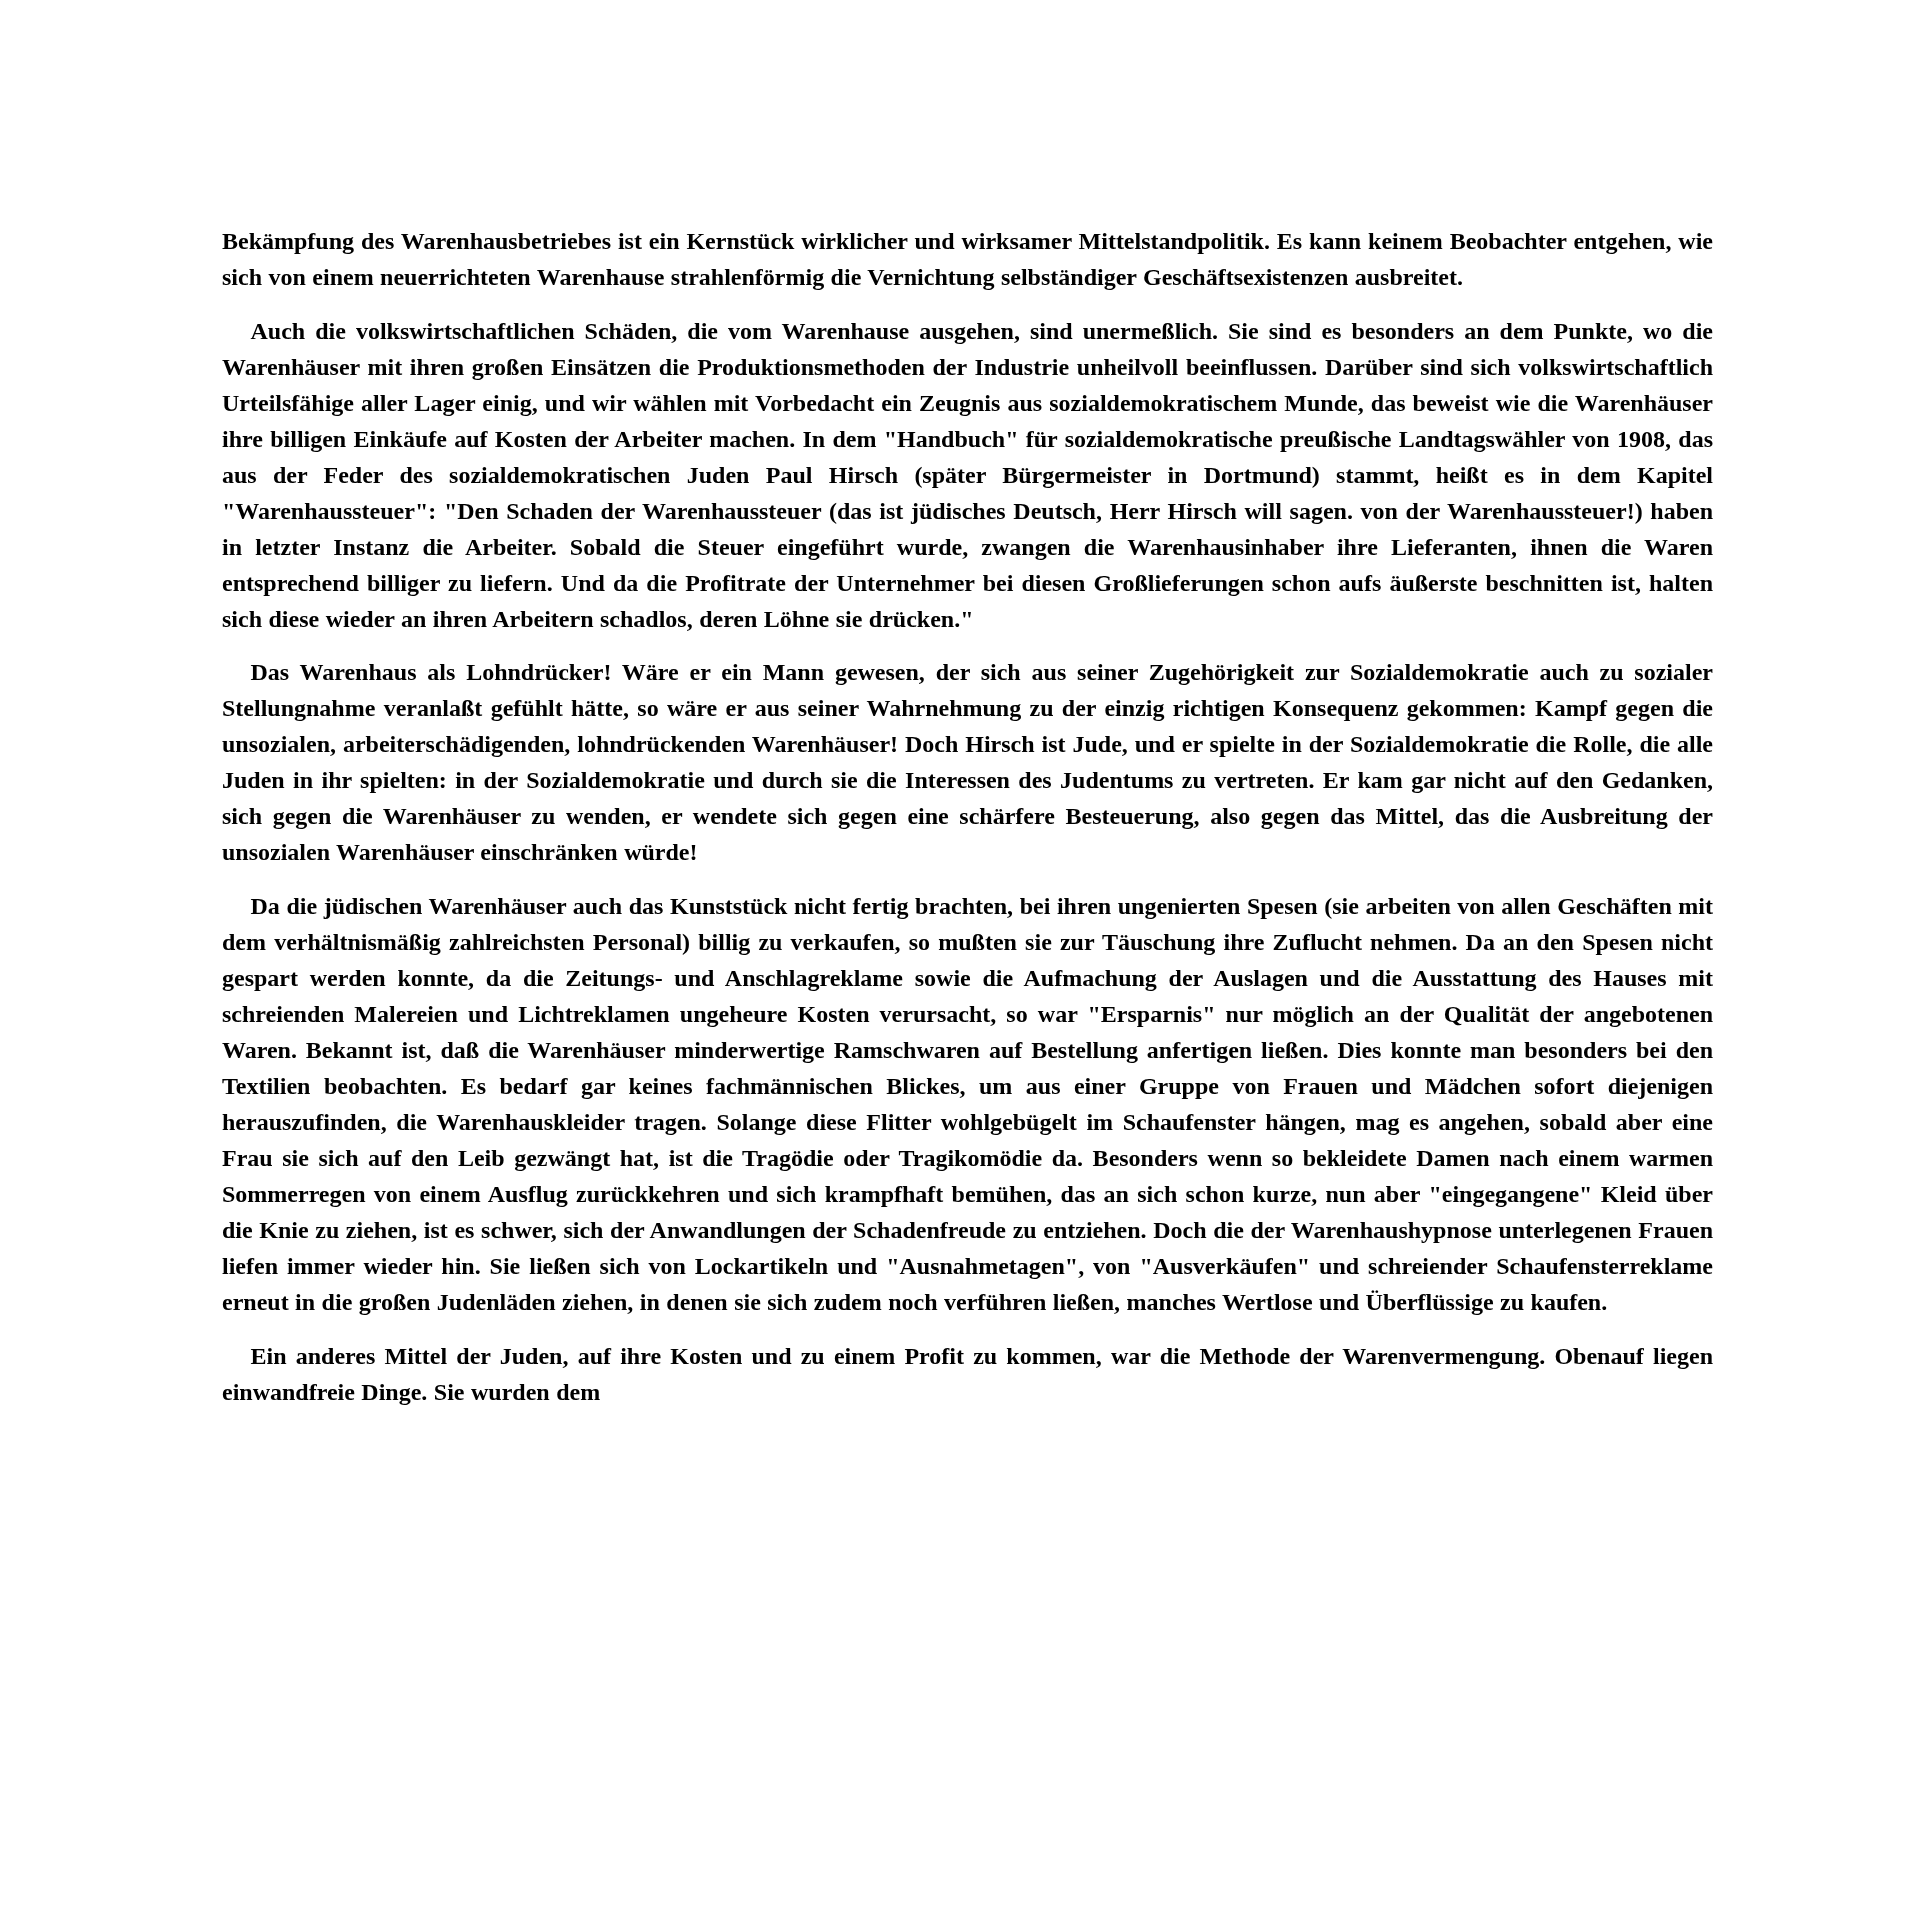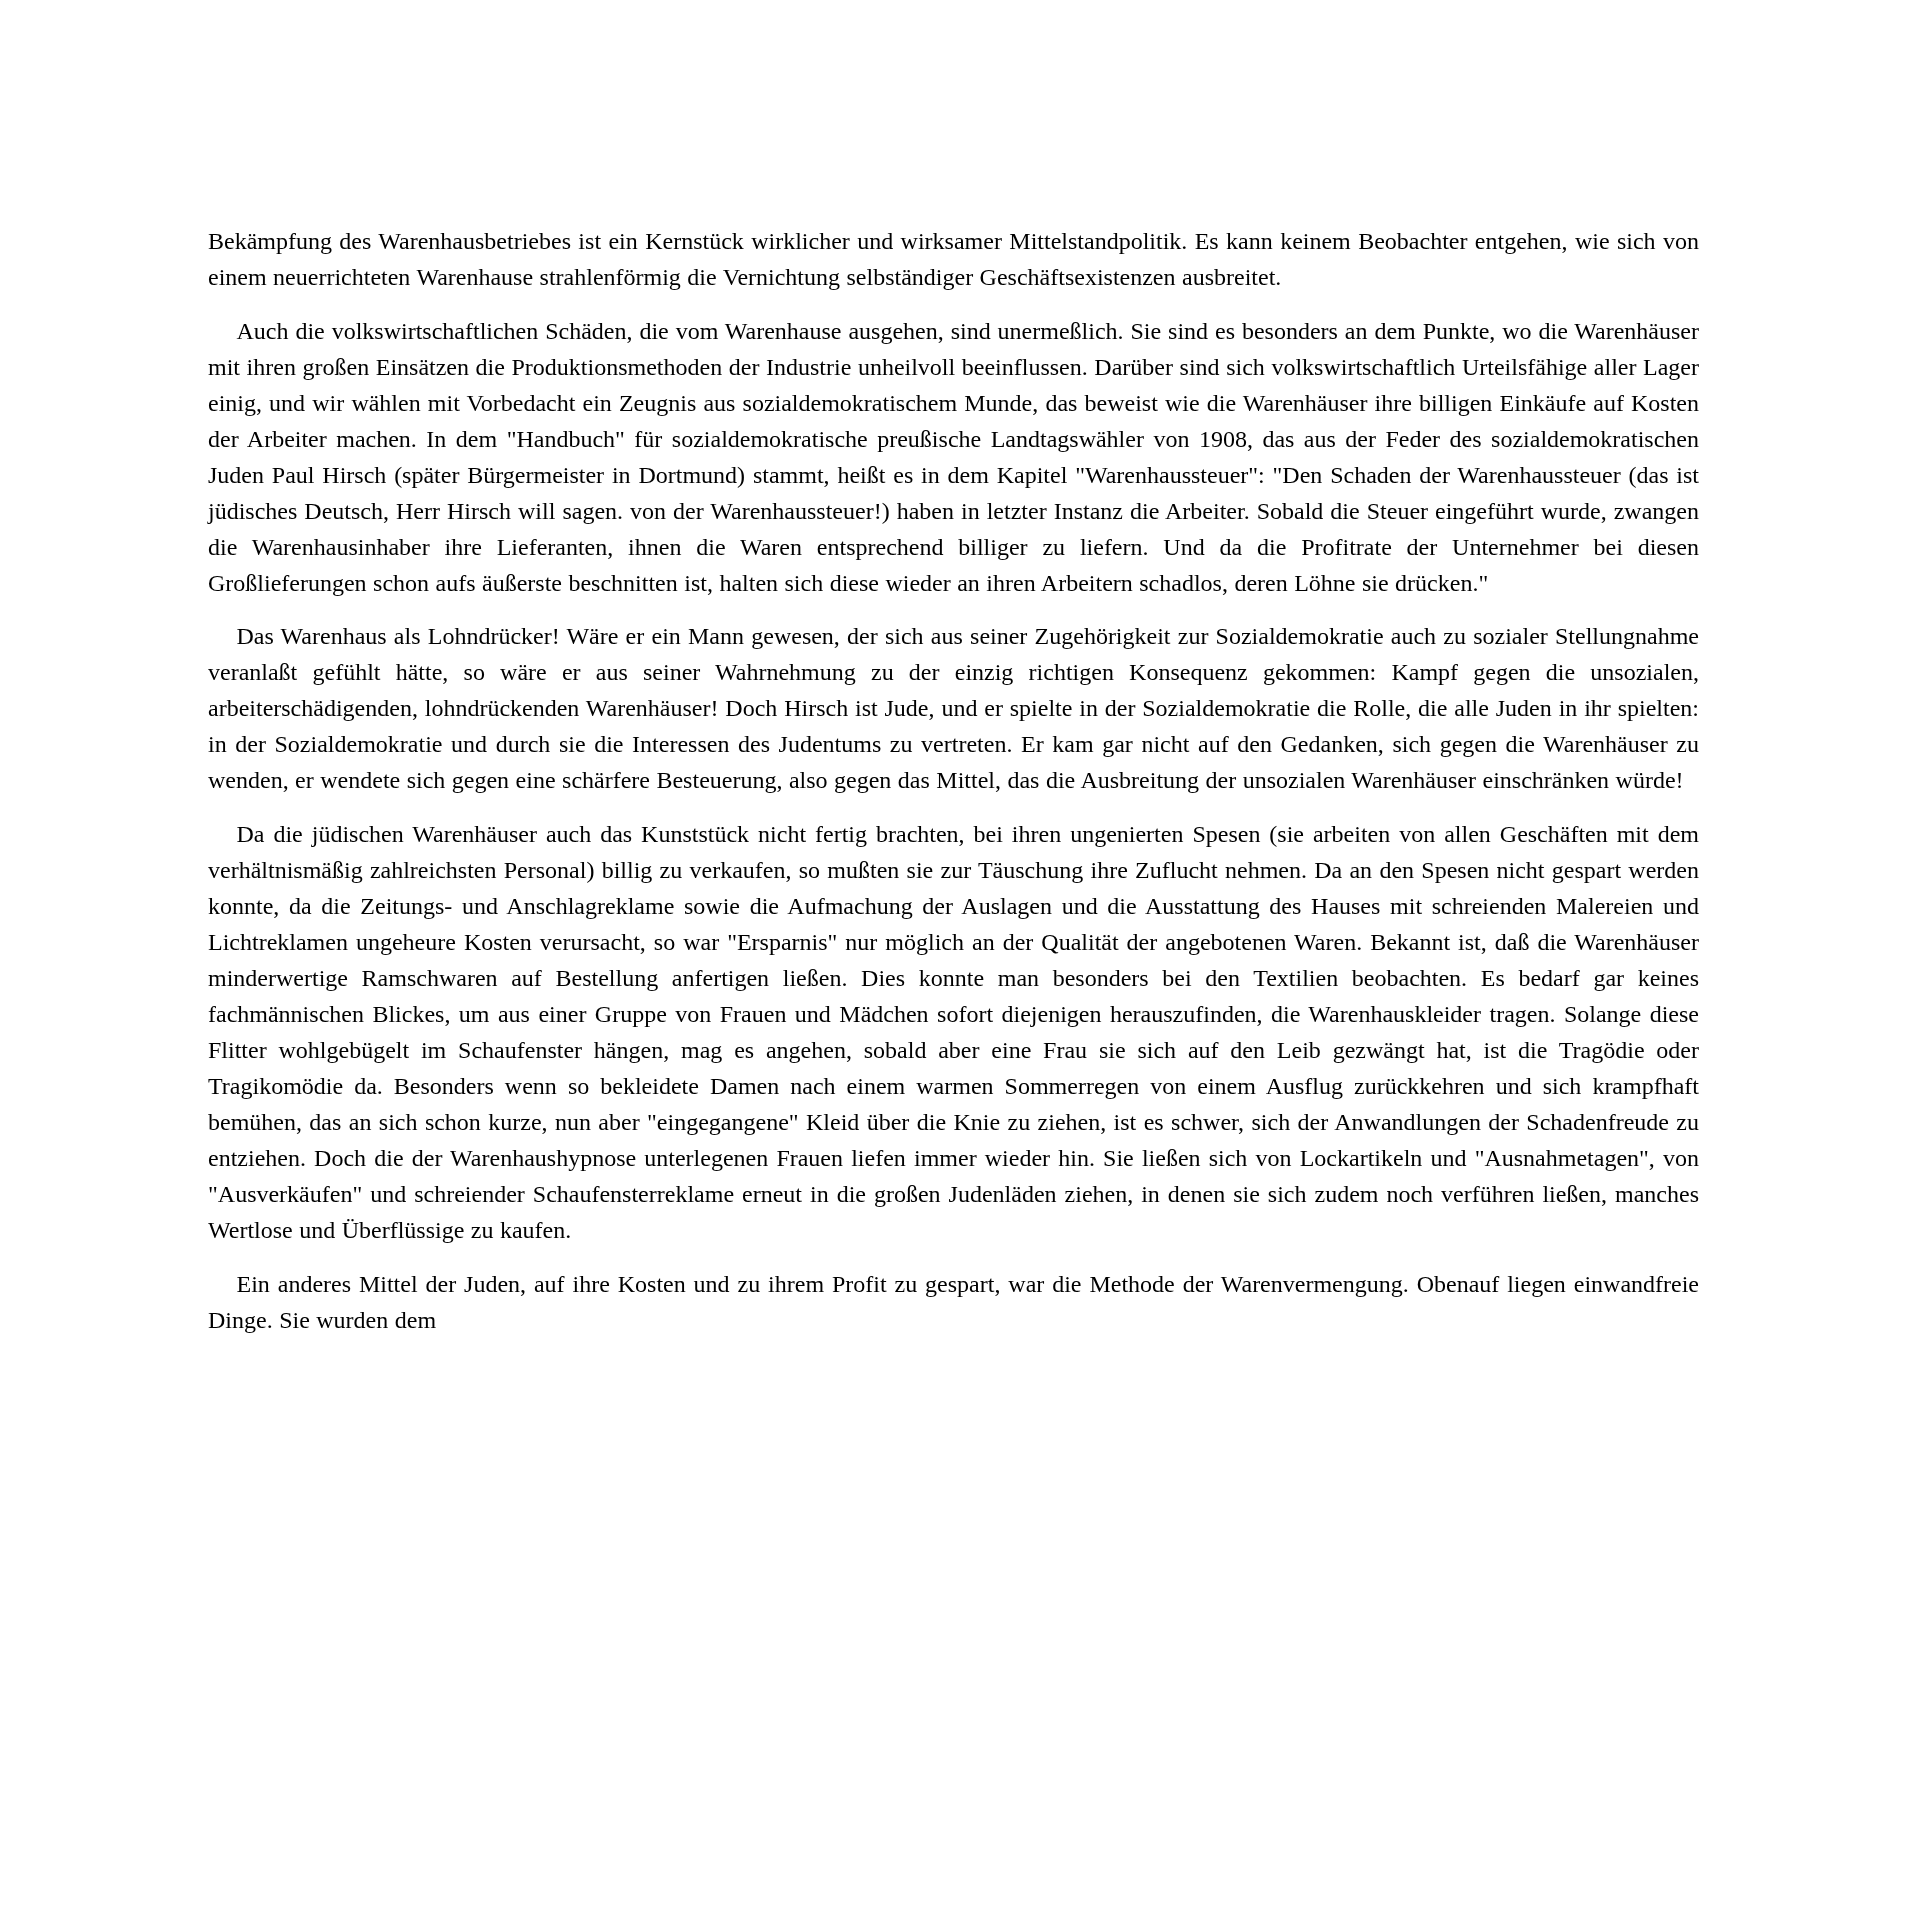--- a/index.html
+++ b/index.html
@@ -14,23 +14,24 @@
   .page {
     position: relative;
     width: 1910px;
     height: 2703px;
     background: #ffffff;
     box-sizing: border-box;
     overflow: hidden;
   }
   .content {
     position: absolute;
-    left: 208px;
+    left: 222px;
     top: 223px;
     width: 1491px;
+    font-weight: bold;
   }
   .para {
     font-size: 24px;
     line-height: 36px;
     text-align: justify;
     text-justify: inter-word;
     margin: 0 0 17.7px 0;
     hyphens: none;
     -webkit-hyphens: none;
     word-spacing: 0.02em;
@@ -54,18 +55,18 @@
   <div class="content">
 
     <p class="para noindent">Bekämpfung des Warenhausbetriebes ist ein Kernstück wirklicher und wirksamer Mittelstandpolitik. Es kann keinem Beobachter entgehen, wie sich von einem neuerrichteten Warenhause strahlenförmig die Vernichtung selbständiger Geschäftsexistenzen ausbreitet.</p>
 
     <p class="para indent">Auch die volkswirtschaftlichen Schäden, die vom Warenhause ausgehen, sind unermeßlich. Sie sind es besonders an dem Punkte, wo die Warenhäuser mit ihren großen Einsätzen die Produktionsmethoden der Industrie unheilvoll beeinflussen. Darüber sind sich volkswirtschaftlich Urteilsfähige aller Lager einig, und wir wählen mit Vorbedacht ein Zeugnis aus sozialdemokratischem Munde, das beweist wie die Warenhäuser ihre billigen Einkäufe auf Kosten der Arbeiter machen. In dem "Handbuch" für sozialdemokratische preußische Landtagswähler von 1908, das aus der Feder des sozialdemokratischen Juden Paul Hirsch (später Bürgermeister in Dortmund) stammt, heißt es in dem Kapitel "Warenhaussteuer": "Den Schaden der Warenhaussteuer (das ist jüdisches Deutsch, Herr Hirsch will sagen. von der Warenhaussteuer!) haben in letzter Instanz die Arbeiter. Sobald die Steuer eingeführt wurde, zwangen die Warenhausinhaber ihre Lieferanten, ihnen die Waren entsprechend billiger zu liefern. Und da die Profitrate der Unternehmer bei diesen Großlieferungen schon aufs äußerste beschnitten ist, halten sich diese wieder an ihren Arbeitern schadlos, deren Löhne sie drücken."</p>
 
     <p class="para indent">Das Warenhaus als Lohndrücker! Wäre er ein Mann gewesen, der sich aus seiner Zugehörigkeit zur Sozialdemokratie auch zu sozialer Stellungnahme veranlaßt gefühlt hätte, so wäre er aus seiner Wahrnehmung zu der einzig richtigen Konsequenz gekommen: Kampf gegen die unsozialen, arbeiterschädigenden, lohndrückenden Warenhäuser! Doch Hirsch ist Jude, und er spielte in der Sozialdemokratie die Rolle, die alle Juden in ihr spielten: in der Sozialdemokratie und durch sie die Interessen des Judentums zu vertreten. Er kam gar nicht auf den Gedanken, sich gegen die Warenhäuser zu wenden, er wendete sich gegen eine schärfere Besteuerung, also gegen das Mittel, das die Ausbreitung der unsozialen Warenhäuser einschränken würde!</p>
 
     <p class="para indent">Da die jüdischen Warenhäuser auch das Kunststück nicht fertig brachten, bei ihren ungenierten Spesen (sie arbeiten von allen Geschäften mit dem verhältnismäßig zahlreichsten Personal) billig zu verkaufen, so mußten sie zur Täuschung ihre Zuflucht nehmen. Da an den Spesen nicht gespart werden konnte, da die Zeitungs- und Anschlagreklame sowie die Aufmachung der Auslagen und die Ausstattung des Hauses mit schreienden Malereien und Lichtreklamen ungeheure Kosten verursacht, so war "Ersparnis" nur möglich an der Qualität der angebotenen Waren. Bekannt ist, daß die Warenhäuser minderwertige Ramschwaren auf Bestellung anfertigen ließen. Dies konnte man besonders bei den Textilien beobachten. Es bedarf gar keines fachmännischen Blickes, um aus einer Gruppe von Frauen und Mädchen sofort diejenigen herauszufinden, die Warenhauskleider tragen. Solange diese Flitter wohlgebügelt im Schaufenster hängen, mag es angehen, sobald aber eine Frau sie sich auf den Leib gezwängt hat, ist die Tragödie oder Tragikomödie da. Besonders wenn so bekleidete Damen nach einem warmen Sommerregen von einem Ausflug zurückkehren und sich krampfhaft bemühen, das an sich schon kurze, nun aber "eingegangene" Kleid über die Knie zu ziehen, ist es schwer, sich der Anwandlungen der Schadenfreude zu entziehen. Doch die der Warenhaushypnose unterlegenen Frauen liefen immer wieder hin. Sie ließen sich von Lockartikeln und "Ausnahmetagen", von "Ausverkäufen" und schreiender Schaufensterreklame erneut in die großen Judenläden ziehen, in denen sie sich zudem noch verführen ließen, manches Wertlose und Überflüssige zu kaufen.</p>
 
-    <p class="para indent">Ein anderes Mittel der Juden, auf ihre Kosten und zu ihrem Profit zu gespart, war die Methode der Warenvermengung. Obenauf liegen einwandfreie Dinge. Sie wurden dem</p>
+    <p class="para indent">Ein anderes Mittel der Juden, auf ihre Kosten und zu einem Profit zu kommen, war die Methode der Warenvermengung. Obenauf liegen einwandfreie Dinge. Sie wurden dem</p>
 
   </div>
 
 </div>
 
 
 </body></html>

